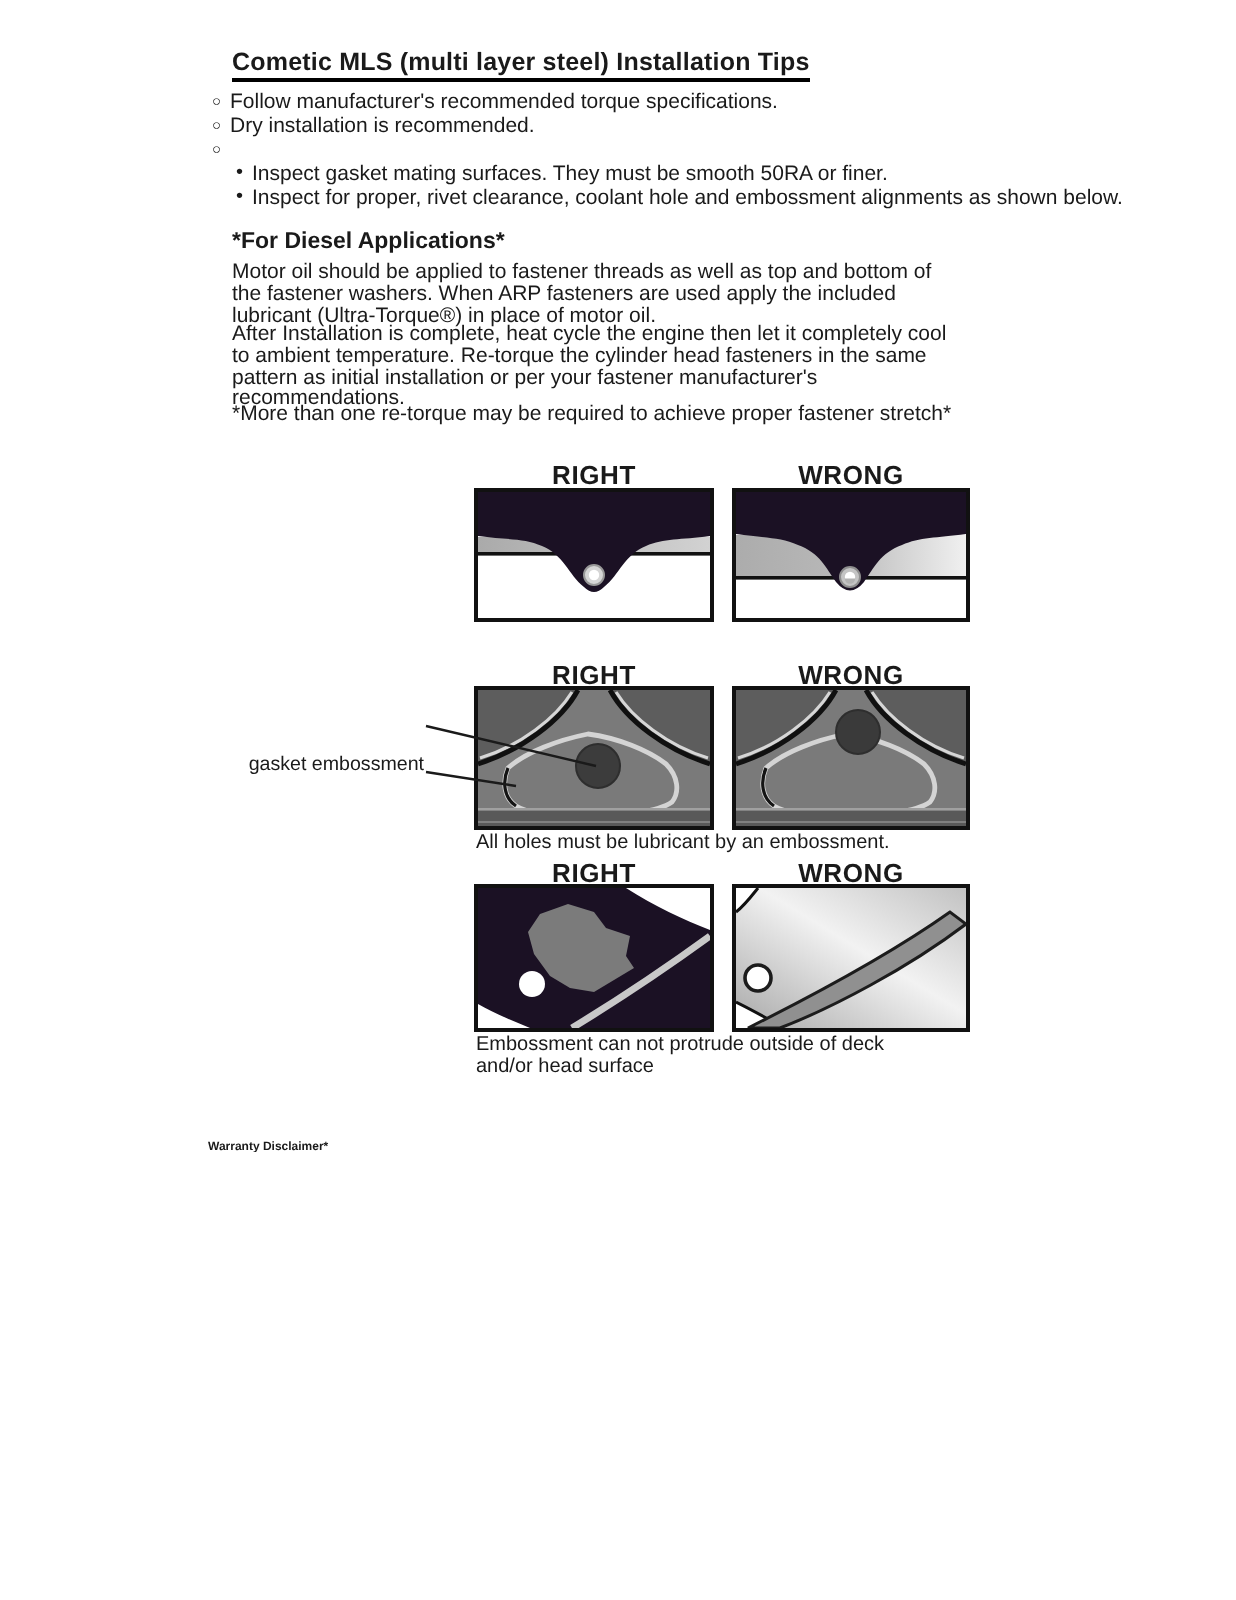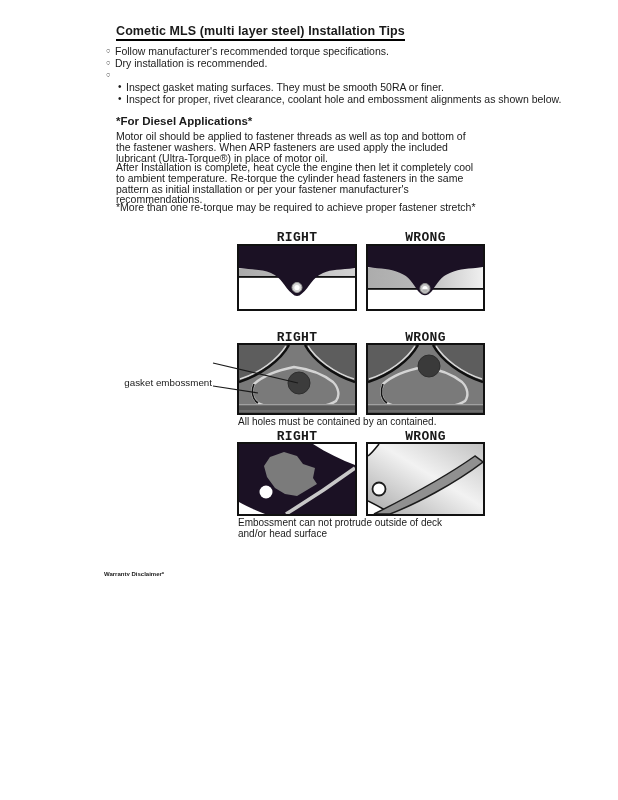--- a/index.html
+++ b/index.html
@@ -9,21 +9,21 @@
   .title{left:116px;top:24px;font-size:12.5px;font-weight:bold;border-bottom:2px solid #000;
          padding-bottom:1px;letter-spacing:.1px;}
   .tips{left:106px;top:45px;font-size:10.5px;}
   .tip-row{display:flex;line-height:12px;}
   .tip-dot{width:9px;font-size:7.5px;line-height:12px;flex:0 0 9px;}
   .sub{margin-left:12px;}
   .sub .tip-dot{font-size:10px;flex:0 0 8px;width:8px;}
   .diesel-h{left:116px;top:115px;font-size:11.5px;font-weight:bold;}
   .body-p{left:116px;width:362px;font-size:10.5px;line-height:10.8px;}
   .p1{top:131px;} .p2{top:162px;} .pnote{top:202px;}
-  .fig-label{font-size:13px;font-weight:bold;text-align:center;letter-spacing:.3px;font-family:Liberation Mono, monospace;}
+  .fig-label{font-size:13px;font-weight:bold;text-align:center;letter-spacing:.3px;}
   .fbox{border:2px solid #111;background:#fff;}
   .fbox svg{display:block;}
   .caption{font-size:10px;line-height:11px;white-space:pre-line;}
   .side-label{font-size:9.8px;line-height:10.5px;text-align:right;}
   .leader{pointer-events:none;z-index:5;}
   .disc{left:104px;top:571px;width:418px;font-size:6px;line-height:7.3px;}
   .disc .hd{font-weight:bold;margin:0 0 5px 0;}
   .disc p{margin:0 0 6px 0;white-space:pre-line;}
   .pagecode{left:388px;top:757px;font-size:12.5px;letter-spacing:.4px;color:#4c1d95;}
 </style>
@@ -137,21 +137,21 @@
       <rect x="0" y="59" width="115" height="1.3" fill="#a0a0a0"></rect>
       <rect x="0" y="65.5" width="115" height="1" fill="#808080"></rect>
     </svg>
   </div>
 
   <svg class="abs leader" style="left:105px;top:340px;" width="200" height="60">
     <line x1="108" y1="23" x2="193" y2="43" stroke="#1a1a1a" stroke-width="1.2"></line>
     <line x1="108" y1="46" x2="153" y2="53" stroke="#1a1a1a" stroke-width="1.2"></line>
   </svg>
 
-  <div class="abs caption" style="left:238px;top:416px;">All holes must be contained by an contained.</div>
+  <div class="abs caption" style="left:238px;top:416px;">All holes must be lubricant by an embossment.</div>
 
   <div class="abs fig-label" style="left:237px;top:429px;width:120px;">RIGHT</div>
   <div class="abs fig-label" style="left:366px;top:429px;width:119px;">WRONG</div>
 
   <div class="abs fbox" style="left:237px;top:442px;">
     <svg width="116" height="70" viewBox="0 0 116 70">
       <rect x="0" y="0" width="116" height="70" fill="#ffffff"></rect>
       <path d="M0,0 H74 C88,9 103,16 116,21 V70 H26 C16,66 7,62 0,58 Z" fill="#1b1124"></path>
       <path d="M47,70 C70,56 94,40 116,24" fill="none" stroke="#c8c8c8" stroke-width="3.5"></path>
       <path d="M31,13 L45,8 L58,12 L64,20 L76,24 L74,34 L78,40 L68,46 L58,52 L46,50 L36,44 L28,33 L25,22 Z" fill="#7b7b7b"></path>

